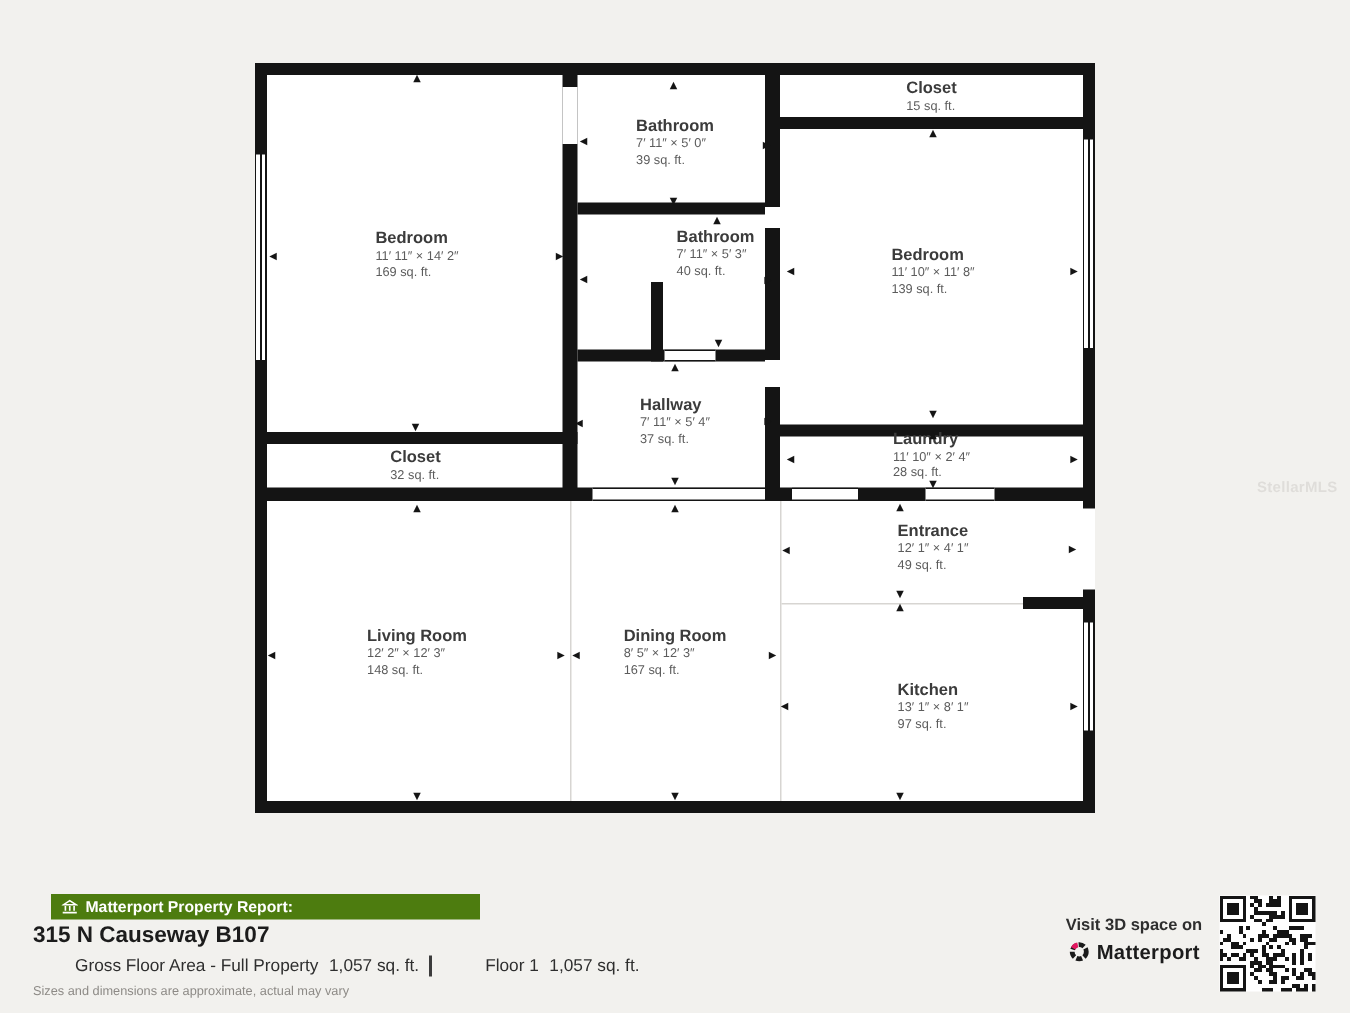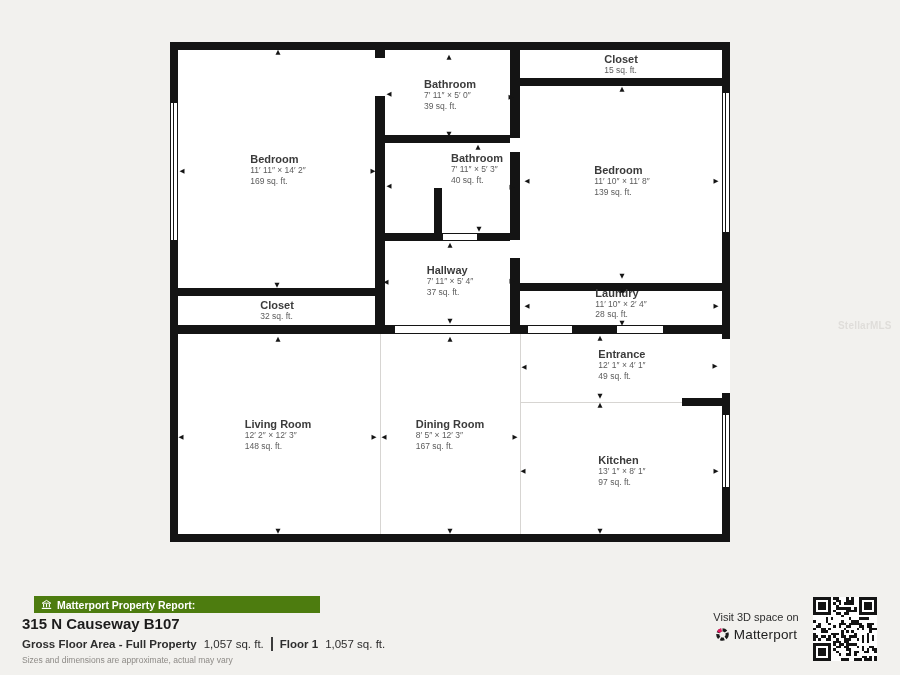--- a/index.html
+++ b/index.html
@@ -17,25 +17,25 @@
   .room-name{font-weight:bold;font-size:11px;line-height:12px;color:#3b3b3b;}
   .room-dims,.room-area{font-size:8.5px;line-height:11px;color:#5c5c5c;}
   .arrow{position:absolute;font-family:"DejaVu Sans",sans-serif;font-size:6.5px;line-height:6.5px;color:#141414;transform:translate(-50%,-50%);}
   
   .watermark{position:absolute;left:838px;top:320px;font-size:10px;font-weight:bold;color:rgba(90,82,74,0.12);letter-spacing:.2px;}
   
   .banner{position:absolute;left:15px;top:596px;width:286px;height:17px;background:#4d7c0f;display:flex;align-items:center;gap:5px;padding-left:7px;box-sizing:border-box;margin-left:19px;}
   .banner-text{color:#ffffff;font-weight:bold;font-size:10.5px;}
   .address{position:absolute;left:22px;top:615px;font-size:15px;font-weight:bold;color:#1c1c1c;}
   .metrics{position:absolute;left:22px;top:637px;display:flex;align-items:center;gap:7px;font-size:11.5px;color:#2e2e2e;}
-  .metrics b{font-weight:bold;}
+  .metrics b{font-weight:normal;margin-left:28px;}
   .metric-divider{width:2px;height:14px;background:#3c3c3c;}
   .disclaimer{position:absolute;left:22px;top:655px;font-size:8.5px;color:#8d8a86;}
   
-  .cta{position:absolute;left:703px;top:611px;width:106px;display:flex;flex-direction:column;align-items:center;}
+  .cta{position:absolute;left:703px;top:611px;width:106px;display:flex;flex-direction:column;align-items:center;font-weight:bold;}
   .cta-visit{font-size:11px;color:#2e2e2e;}
   .cta-brand-row{display:flex;align-items:flex-start;gap:4px;margin-top:4px;}
   .cta-brand{font-size:13.5px;color:#1c1c1c;letter-spacing:.2px;}
   .qr{position:absolute;left:813px;top:597px;width:64px;height:64px;background:#ffffff;}
 </style>
 </head>
 <body>
 
 <div class="canvas">
 

